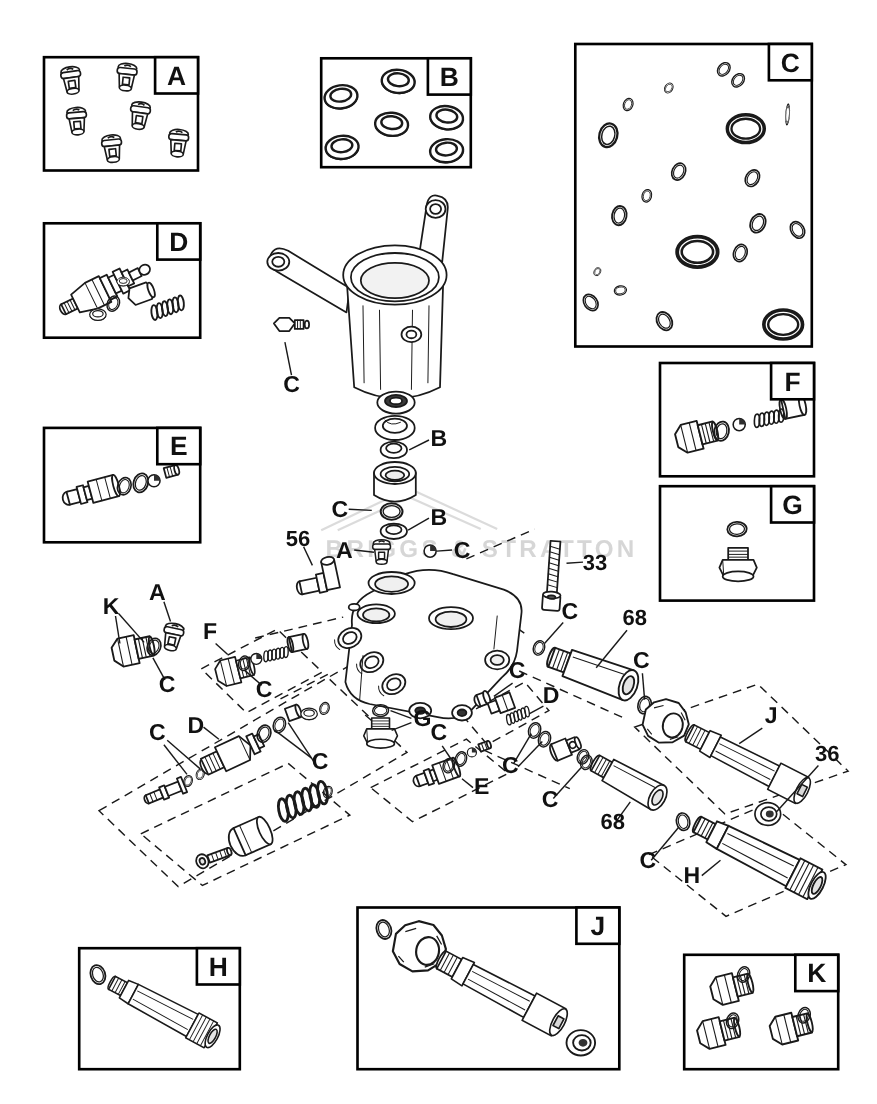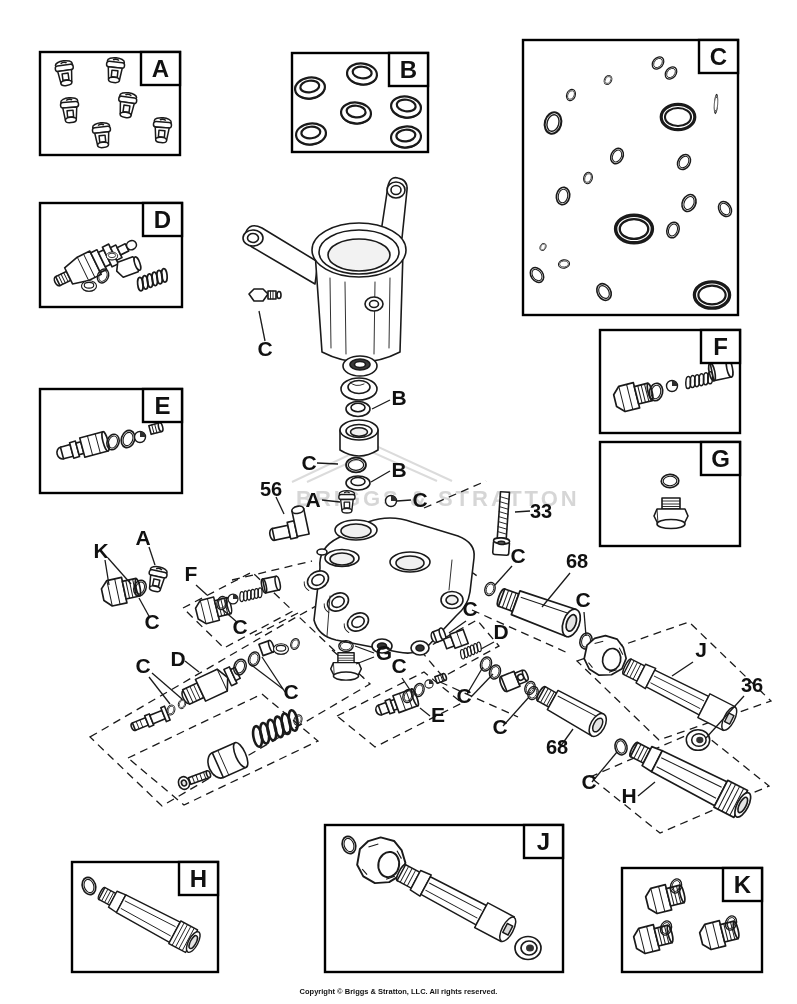--- a/index.html
+++ b/index.html
@@ -621,14 +621,13 @@
   <text class="num" x="577" y="568">68</text>
   <text class="lbl" x="583" y="607">C</text>
   <text class="lbl" x="701" y="657">J</text>
   <text class="num" x="752" y="692">36</text>
   <text class="num" x="557" y="754">68</text>
   <text class="lbl" x="589" y="789">C</text>
   <text class="lbl" x="629" y="803">H</text>
 
 </svg>
 
-<div class="copyright">Copyright © Briggs &amp; Stratton, LLC. All rights reserved.</div>
 </div>
 
 </body></html>

